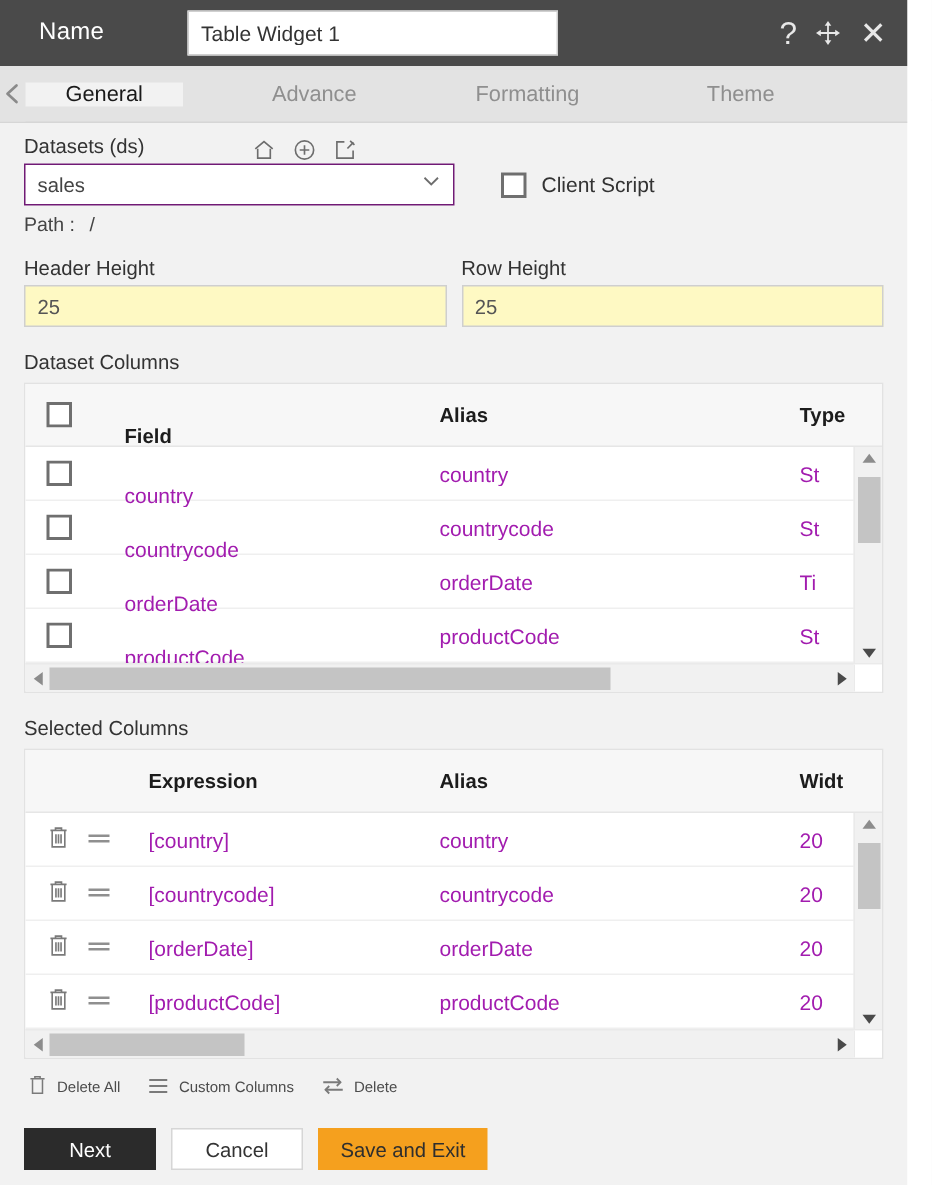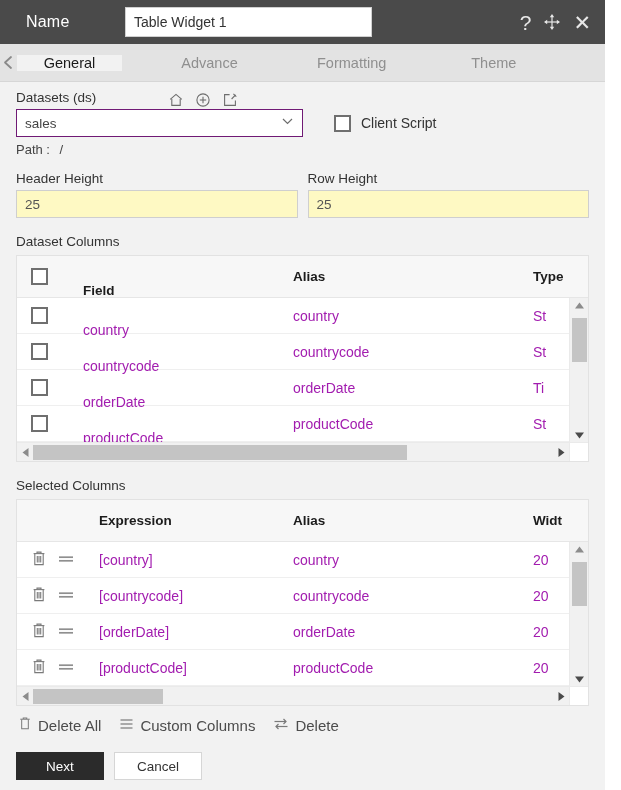--- a/index.html
+++ b/index.html
@@ -264,21 +264,21 @@
     width: 19px; flex: 0 0 19px; height: 100%;
     background: #ffffff;
     border-left: 1px solid #eaeaea;
   }
 
   
   .toolbar {
     display: flex; align-items: center;
     gap: 18px;
     padding: 10px 0 0 2px;
-    font-size: 15px;
+    font-size: 10px;
     color: #4c4c4c;
   }
   .tool {
     display: flex; align-items: center; gap: 6px;
     cursor: pointer;
   }
 
   .actions {
     display: flex; align-items: center;
     gap: 10px;
@@ -674,18 +674,19 @@
               <polyline points="5.5,7 3,9.5 5.5,12"></polyline>
             </svg>
           </span>
           <span>Delete</span>
         </span>
       </div>
 
       <div class="actions">
         <button class="btn btn-next">Next</button>
         <button class="btn btn-cancel">Cancel</button>
+        <button class="btn btn-save">Save and Exit</button>
       </div>
 
     </div>
   </div>
   <div class="right-gutter"></div>
 </div>
 
 </body></html>

